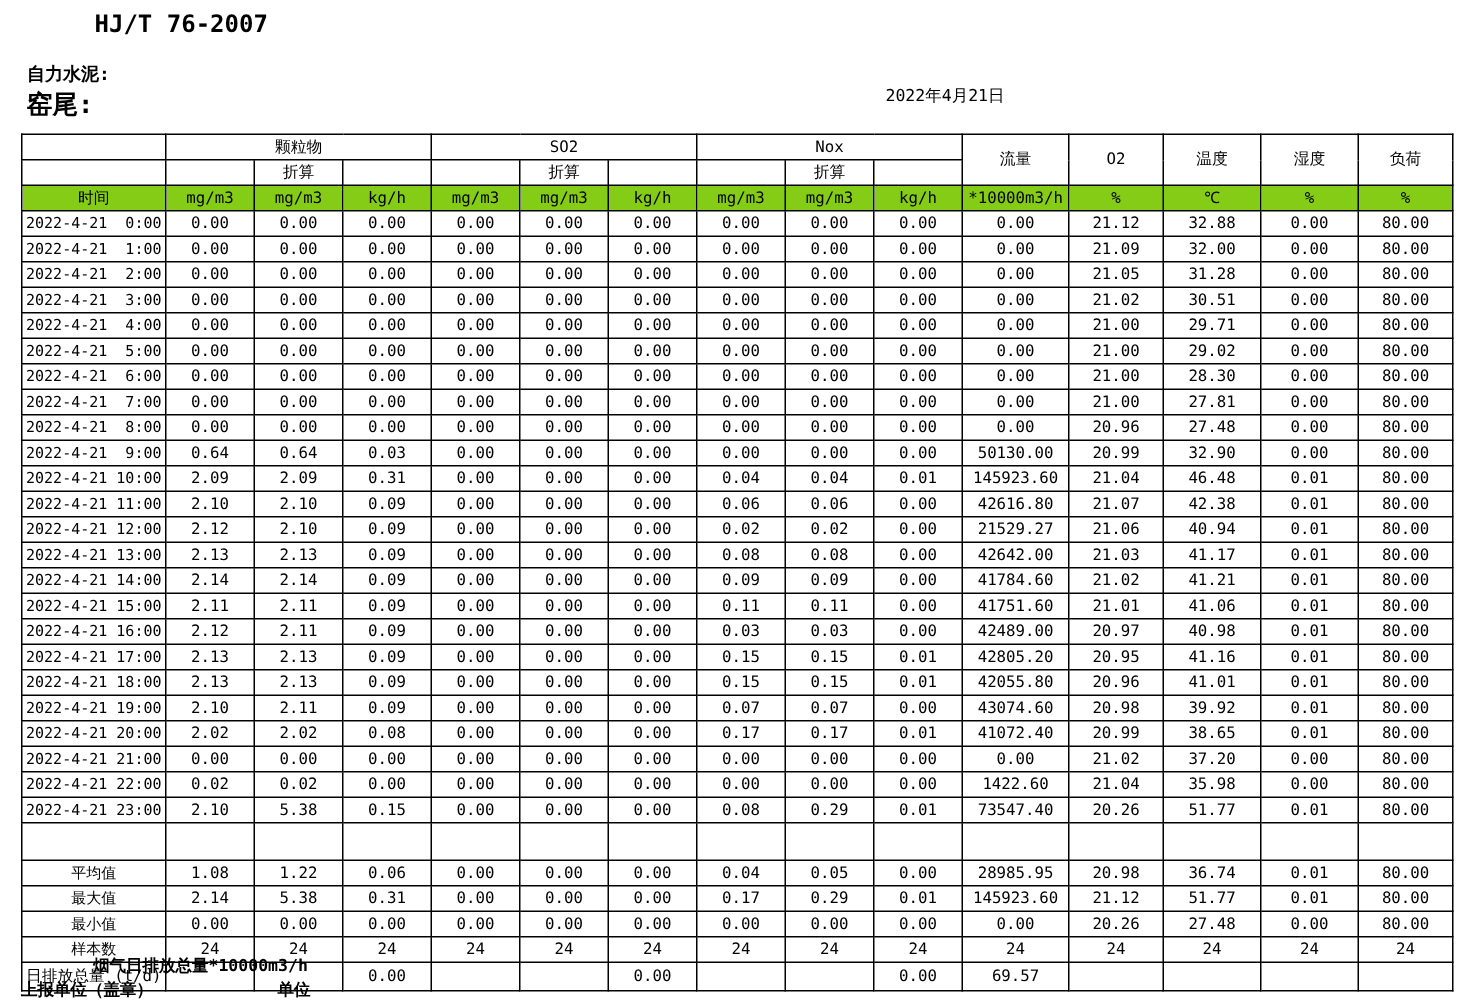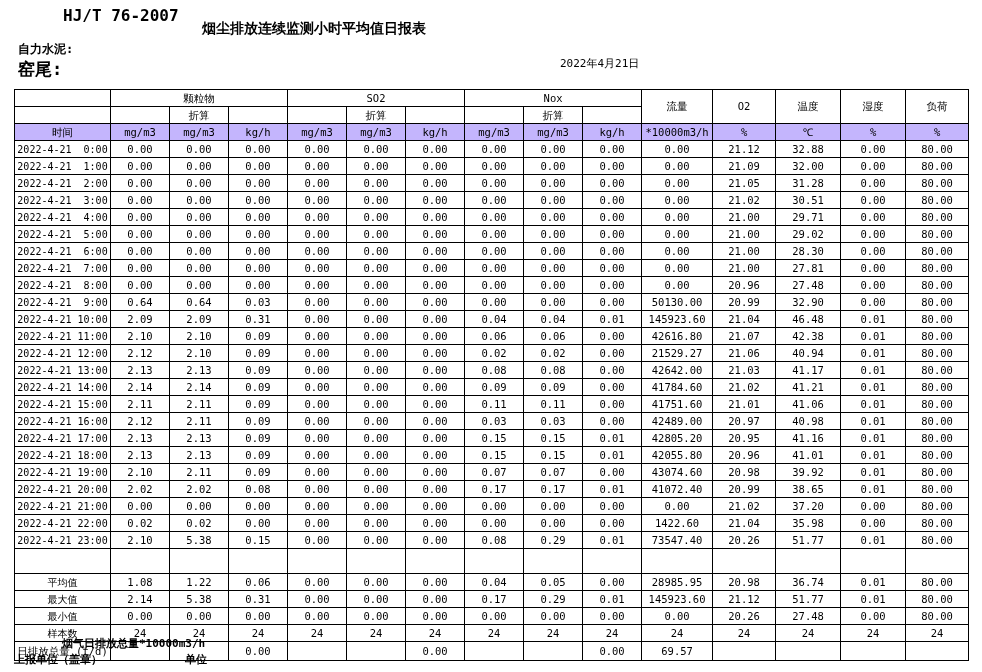--- a/index.html
+++ b/index.html
@@ -6,47 +6,46 @@
   .page {
     position:relative; width:982px; height:672px; background:#ffffff; color:#000;
     font-family:"DejaVu Sans Mono","Liberation Mono",monospace;
     overflow:hidden;
   }
   .abs { position:absolute; white-space:pre; }
   .std    { left:18px;  top:6px;  font-size:16px; font-weight:bold;margin-left:45px; }
   .title  { left:14px;  top:20px; width:600px; text-align:center; font-size:14px; font-weight:bold; }
   .company{ left:18px;  top:41px; font-size:12px; font-weight:bold; }
   .site   { left:18px;  top:58px; font-size:17px; font-weight:bold; }
-  .date   { left:560px; top:56px; width:140px; font-size:11px; }
+  .date   { left:560px; top:56px; width:140px; text-align:center; font-size:11px; }
   .f1 { left:14px;  top:636px; font-size:11px; font-weight:bold;padding-left:48px; }
   .f2 { left:14px;  top:652px; font-size:11px; font-weight:bold; }
   .f3 { left:185px; top:652px; font-size:11px; font-weight:bold; }
 
   table.report {
     position:absolute; left:14px; top:89px; width:954px;
     border-collapse:collapse; table-layout:fixed; font-size:10.5px;padding-left:48px;
   }
   table.report td {
     border:1px solid #000; padding:0 2px; height:16px; line-height:15px;
     text-align:center; overflow:hidden; white-space:pre;
   }
-  tr.green td { background:#c4b5fd;margin-left:48px; }
+  tr.green td { background:#84cc16;margin-left:48px; }
   td.time { text-align:right; font-size:10px; padding-right:3px; }
   td.lbl  { text-align:right; }
   td.lbl-left { text-align:left; }
   tr.gap td   { height:24px; }
   tr.total td { height:18px; }
 </style>
 </head>
 <body>
 
 <div class="page">
 
   <div class="abs std">HJ/T 76-2007</div>
-  <div class="abs title">烟尘排放连续监测小时平均值日报表</div>
   <div class="abs company">自力水泥:</div>
   <div class="abs site">窑尾:</div>
   <div class="abs date">2022年4月21日</div>
 
   <table class="report">
     <colgroup>
       <col style="width:96px">
       <col style="width:59px">
         <col style="width:59px">
         <col style="width:59px">

